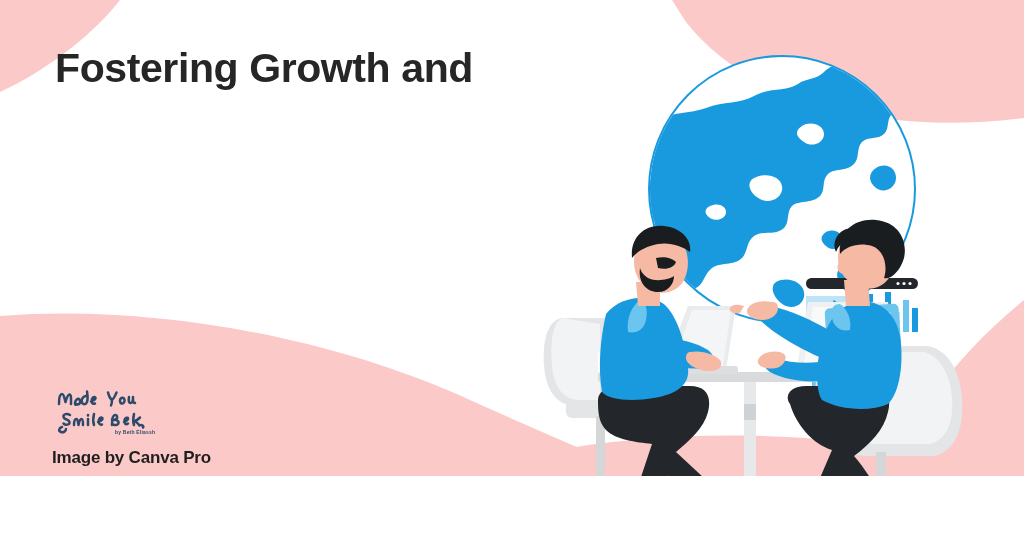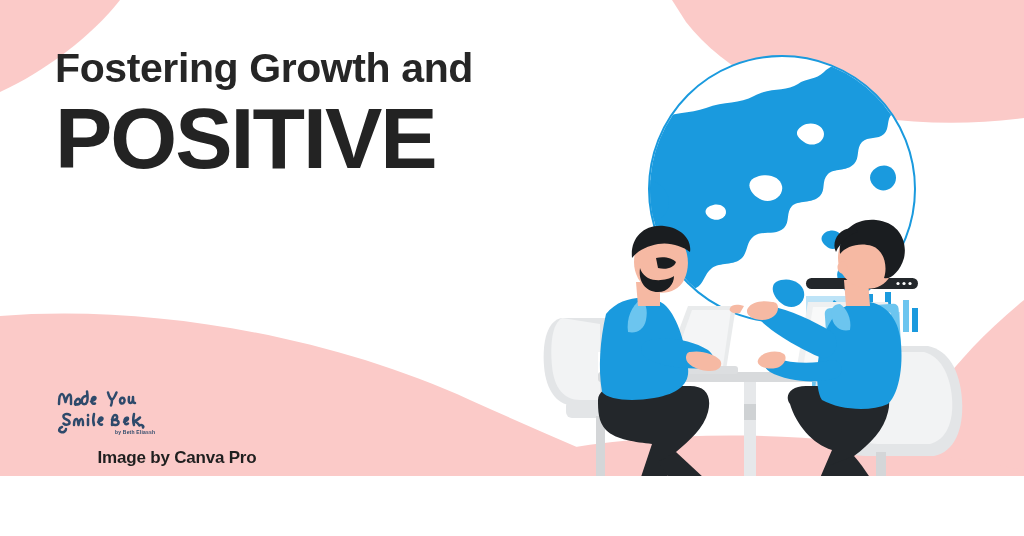--- a/index.html
+++ b/index.html
@@ -25,21 +25,21 @@
     font-size:41px;line-height:1.02;font-weight:700;color:#262626;
     letter-spacing:-0.4px;white-space:nowrap;margin:0 0 6px 0;
   }
   .headline-main{
     font-size:86px;line-height:0.98;font-weight:800;color:#232323;
     letter-spacing:-2px;margin:0;
   }
   .headline-main .l2{display:block;}
 
   
-  .brandblock{position:absolute;left:52px;top:384px;z-index:30;width:250px;text-align:center;}
+  .brandblock{position:absolute;left:52px;top:384px;z-index:30;width:250px;}
   .logo-svg{display:block;}
   .credit{
     margin-top:12px;font-size:17px;font-weight:700;color:#1f1f1f;
     letter-spacing:-0.2px;
   }
 
   
   .illo{position:absolute;left:540px;top:0;width:484px;height:536px;z-index:20;}
 </style>
 </head>
@@ -59,21 +59,20 @@
              C590,454 700,500 800,536 L0,536 Z"></path>
 
     <path fill="#fbcac8" d="M1024,300 L1024,536 L866,536 C880,470 928,378 1024,300 Z"></path>
 
     <path fill="#fbcac8" d="M546,452 C660,430 800,430 920,452 L1024,470 L1024,536 L546,536 Z"></path>
   </svg>
 
   <div class="copy">
     <p class="headline-sub">Fostering Growth and</p>
     <h1 class="headline-main">
-      <span class="l1">POSITIVE</span>
     </h1>
   </div>
 
   <div class="brandblock">
     <svg class="logo-svg" width="110" height="52" viewBox="0 0 220 104">
       <g fill="none" stroke="#2e4a6b" stroke-width="5" stroke-linecap="round" stroke-linejoin="round">
 
         <path d="M14,40 C14,24 16,20 20,20 C24,20 25,30 27,36 C29,30 31,21 35,21 C39,21 38,33 38,40"></path>
         <path d="M46,40 C46,31 52,28 55,31 C58,34 56,41 52,41 C48,41 46,38 46,40 C46,42 50,42 57,38"></path>
         <path d="M68,24 C62,24 58,31 60,37 C62,42 68,41 70,36 C72,30 71,21 70,15"></path>

